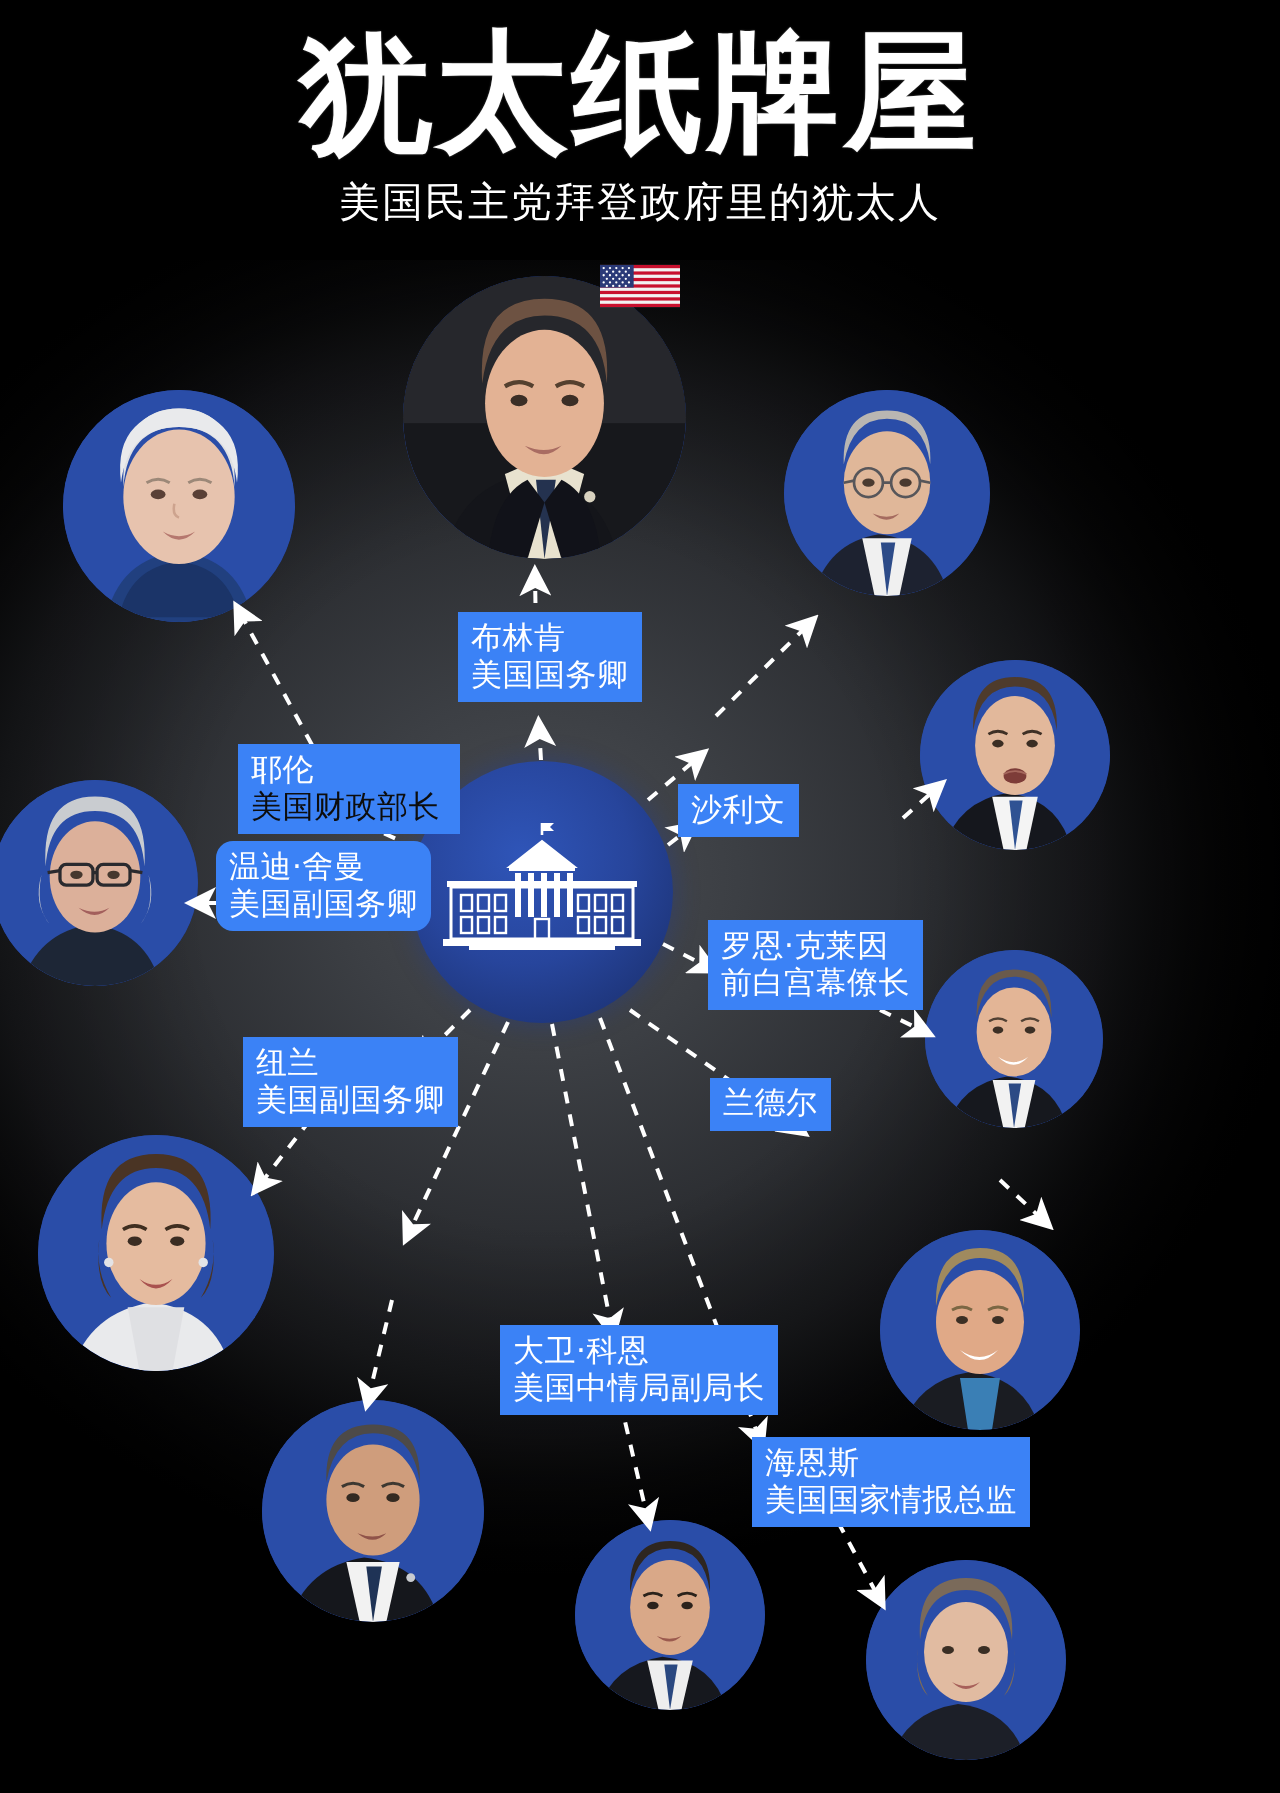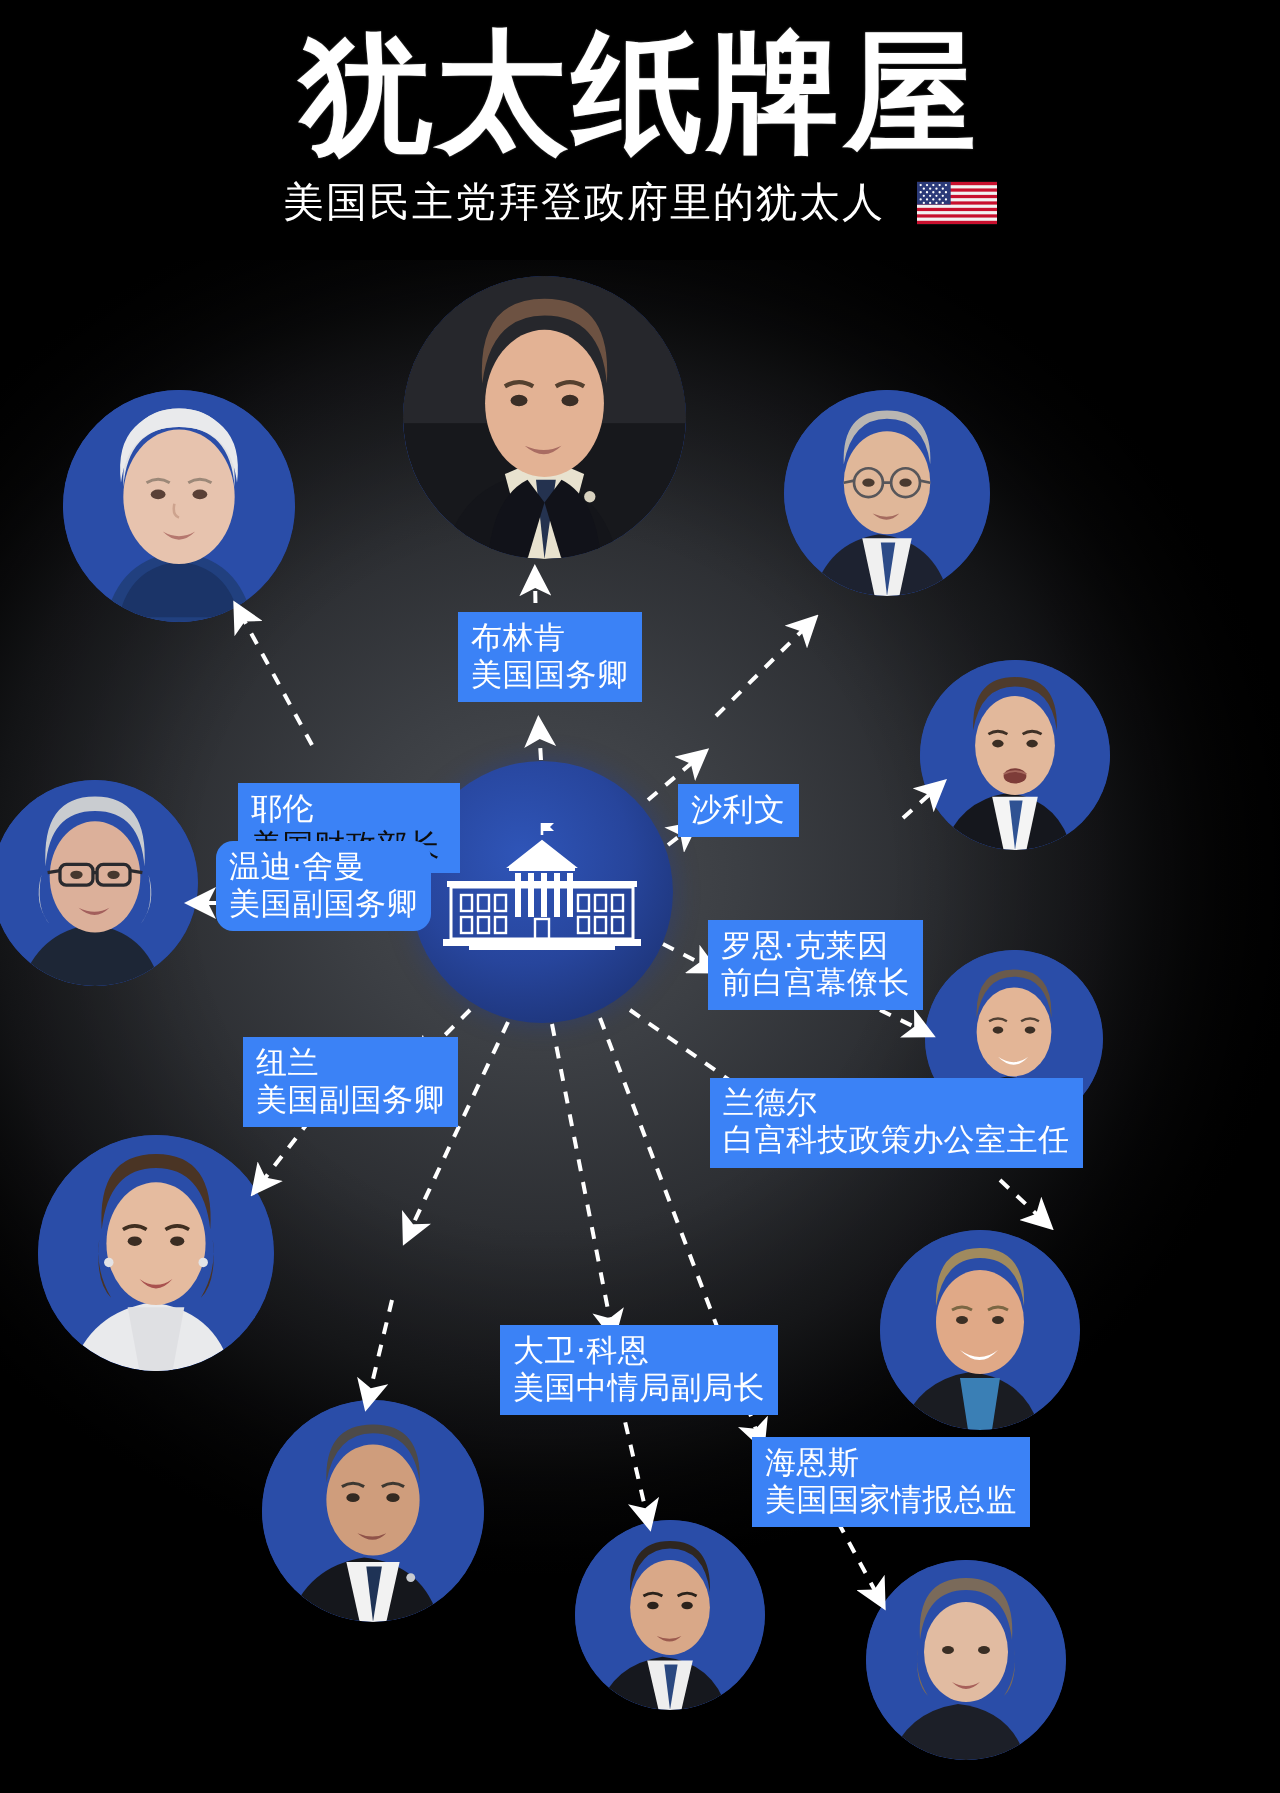--- a/index.html
+++ b/index.html
@@ -30,21 +30,21 @@
   .title{
     position:absolute;left:0;top:26px;width:1280px;
     text-align:center;color:#fff;
     font-size:132px;line-height:1;font-weight:bold;
     letter-spacing:4px;
     font-family:"DejaVu Sans","Liberation Sans",sans-serif;
     text-shadow:0 0 2px rgba(255,255,255,.35);
   }
   .subtitle-row{
     position:absolute;left:0;top:175px;width:1280px;
-    display:flex;align-items:center;justify-content:center;gap:32px;
+    display:flex;align-items:center;justify-content:center;gap:32px;flex-direction:column;
   }
   .subtitle{color:#fff;font-size:41px;letter-spacing:2px;font-weight:500;
     font-family:"DejaVu Sans","Liberation Sans",sans-serif;}
   .flag{width:80px;height:48px;display:block;}
 
   
   .hub{
     position:absolute;left:411px;top:761px;width:262px;height:262px;border-radius:50%;
     background:radial-gradient(circle at 42% 36%, #2f55b8 0%, #27459c 48%, #1d3478 82%, #182c66 100%);
     z-index:3;
@@ -486,21 +486,21 @@
       <path d="M392 1300 L368 1400"></path>
 
       <path d="M552 1024 L612 1330"></path>
       <path d="M620 1400 L648 1520"></path>
 
       <path d="M600 1018 L760 1440"></path>
       <path d="M838 1522 L880 1600"></path>
     </g>
   </svg>
 
-  <div class="label dim" style="left:238px;top:744px;min-width:196px;margin-top:39px;">
+  <div class="label dim" style="left:238px;top:744px;min-width:196px;">
     <span>耶伦</span>
     <span class="l2">美国财政部长</span>
   </div>
 
   <div class="label" style="left:458px;top:612px;">
     <span>布林肯</span>
     <span class="l2">美国国务卿</span>
   </div>
 
 
@@ -518,21 +518,20 @@
     <span class="l2">前白宫幕僚长</span>
   </div>
 
   <div class="label" style="left:243px;top:1037px;">
     <span>纽兰</span>
     <span class="l2">美国副国务卿</span>
   </div>
 
   <div class="label" style="left:710px;top:1078px;font-family:Liberation Serif, serif;">
     <span>兰德尔</span>
-    <span class="l2">白宫科技政策办公室主任</span>
   </div>
 
 
   <div class="label" style="left:500px;top:1325px;">
     <span>大卫·科恩</span>
     <span class="l2">美国中情局副局长</span>
   </div>
 
   <div class="label" style="left:752px;top:1437px;">
     <span>海恩斯</span>

